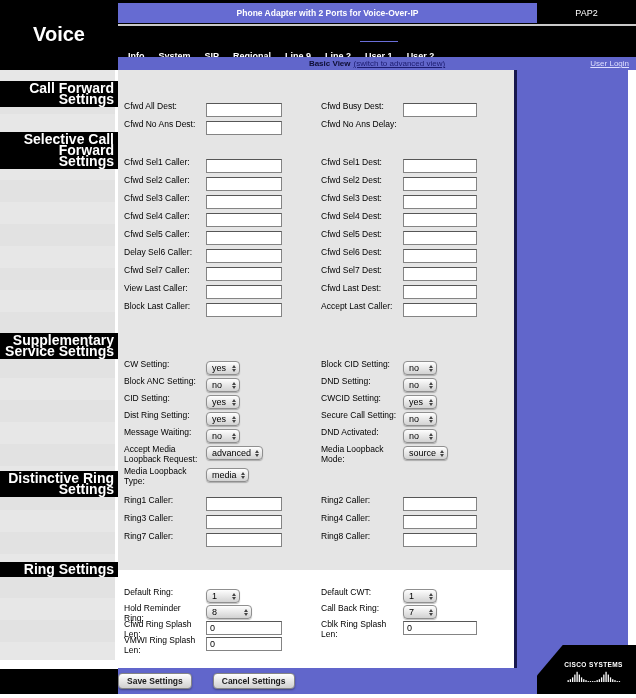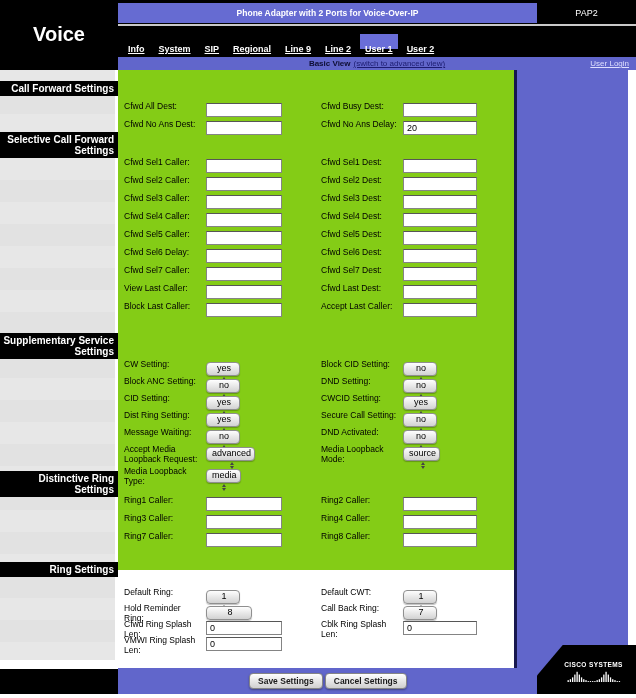--- a/index.html
+++ b/index.html
@@ -8,66 +8,66 @@
   
   .header{position:absolute;left:0;top:0;width:636px;height:70px;background:#000;}
   .brand{position:absolute;left:0;top:23px;width:118px;text-align:center;
          color:#fff;font-size:20px;font-weight:bold;}
   .title-bar{position:absolute;left:118px;top:3px;width:419px;height:20px;background:#666bd2;
          color:#fff;font-size:8.5px;font-weight:bold;display:flex;align-items:center;justify-content:center;}
   .model{position:absolute;right:0;top:3px;width:99px;height:20px;line-height:20px;text-align:center;
          color:#fff;font-size:9px;font-weight:normal;}
   .hline{position:absolute;left:118px;right:0;top:24px;height:2px;background:#c9c9c9;}
   .tabs{position:absolute;left:118px;top:26px;right:0;height:31px;display:flex;align-items:stretch;padding-left:3px;}
-  .tab{color:#fff;font-size:9px;font-weight:bold;line-height:31px;padding:0 5px;margin:8px 2px;cursor:default;text-decoration:underline;}
+  .tab{color:#fff;font-size:9px;font-weight:bold;line-height:31px;padding:0 5px;margin:15px 2px;cursor:default;text-decoration:underline;}
   .tab.active{background:#6a6ed8;}
   .viewbar{position:absolute;left:118px;top:57px;right:0;height:13px;background:#6166cb;
          display:flex;align-items:center;justify-content:center;font-size:8px;}
   .vb-label{font-weight:bold;color:#0d0d33;}
   .vb-link{color:#1c1c70;text-decoration:underline;margin-left:3px;cursor:pointer;}
   .vb-login{position:absolute;right:7px;top:0;line-height:13px;color:#dfdfff;text-decoration:underline;cursor:pointer;}
   
   .main{position:absolute;left:0;top:70px;width:636px;height:628px;background:#fff;}
   .sidebar{position:absolute;left:0;top:0;width:115px;height:590px;
          background:repeating-linear-gradient(#e7e7e7 0 22px,#e2e2e2 22px 44px);}
   .sb-label{position:absolute;left:0;width:118px;box-sizing:border-box;background:#000;color:#fff;
-         font-size:10px;font-weight:bold;line-height:11px;text-align:right;padding:2px 4px 2px 2px;}
+         font-size:14px;font-weight:bold;line-height:11px;text-align:right;padding:2px 4px 2px 2px;}
   .sb-0{top:11px}.sb-1{top:62px}.sb-2{top:263px}.sb-3{top:401px}.sb-4{top:492px}
   .sidebar-bottom{position:absolute;left:0;top:599px;width:118px;height:25px;background:#000;}
-  .content{position:absolute;left:118px;top:0;width:396px;height:500px;background:#84cc16;}
+  .content{position:absolute;left:118px;top:0;width:396px;height:500px;background:#e5e5e5;}
   .fsec{position:absolute;left:0;width:396px;}
   .fsec-0{top:29px}.fsec-1{top:85px}.fsec-2{top:287px}.fsec-3{top:423px}.fsec-4{top:515px}
   .frow{display:flex;align-items:flex-start;height:18px;}
   .fsec-2 .frow{height:17px}
   .fsec-2 .frow.tall{height:22px}
   .fsec-4 .frow{height:16px}
   .fsec-4 .frow.tall{height:26px}
   .lab{font-size:8.5px;line-height:10px;padding-top:2px;box-sizing:border-box;color:#000;}
   .l1{width:88px;padding-left:6px;padding-right:4px;}
   .l2{width:82px;padding-right:4px;}
   .f1{width:115px;}
   .f2{flex:1;}
   .fld input{width:76px;height:14px;box-sizing:border-box;background:#fff;
          border:1px solid #848484;border-top-color:#565656;
          font-family:"Liberation Sans",sans-serif;font-size:9px;padding:1px 3px;}
   .f2 input{width:74px;}
   .popup{display:inline-flex;align-items:center;justify-content:space-between;gap:4px;
          min-width:34px;height:14px;box-sizing:border-box;border:1px solid #8f8f8f;border-radius:4px;
          background:linear-gradient(#fefefe,#d2d2d2);padding:0 3px 0 5px;font-size:9px;
-         box-shadow:0 1px 1px rgba(0,0,0,.25);cursor:default;flex-direction:column;}
+         box-shadow:0 1px 1px rgba(0,0,0,.25);cursor:default;}
   .popup.wide{min-width:46px;}
   .arr{display:inline-flex;flex-direction:column;gap:1px;align-items:center;}
   .arr i{display:block;width:0;height:0;border-left:2.5px solid transparent;border-right:2.5px solid transparent;}
   .arr i.up{border-bottom:3px solid #444;}
   .arr i.dn{border-top:3px solid #444;}
   .redge{position:absolute;left:514px;top:0;width:3px;height:598px;background:#17174e;}
   .rcol{position:absolute;left:517px;top:0;width:111px;height:598px;background:#6166cb;}
   .bottom-bar{position:absolute;left:118px;top:598px;width:518px;height:26px;background:#6166cb;
          display:flex;align-items:center;z-index:1;}
-  .btn-group{margin-left:131px;display:flex;gap:2px;}
+  .btn-group{display:flex;gap:21px;}
   .btn{font-family:"Liberation Sans",sans-serif;font-size:8.5px;font-weight:bold;color:#1a1a1a;
          background:linear-gradient(#ffffff,#cfcfcf);border:1px solid #858585;border-radius:4px;
          padding:2px 8px;box-shadow:0 1px 2px rgba(0,0,0,.35);cursor:pointer;}
   .cisco{position:absolute;left:537px;top:575px;width:99px;height:49px;background:#000;z-index:3;
          clip-path:polygon(0 100%,0 62%,26% 0,100% 0,100% 100%);
          display:flex;flex-direction:column;align-items:center;justify-content:center;
          padding:6px 0 2px 14px;box-sizing:border-box;}
   .cisco-name{color:#fff;font-size:6.5px;font-weight:bold;letter-spacing:.4px;text-transform:uppercase;}
   .cisco svg{margin-top:1px;}
 </style>
@@ -114,21 +114,20 @@
           <div class="frow">
             <div class="cell lab l1">Cfwd All Dest:</div>
             <div class="cell fld f1"><input type="text" value="" style=""></div>
             <div class="cell lab l2">Cfwd Busy Dest:</div>
             <div class="cell fld f2"><input type="text" value="" style=""></div>
           </div>
           <div class="frow">
             <div class="cell lab l1">Cfwd No Ans Dest:</div>
             <div class="cell fld f1"><input type="text" value="" style=""></div>
             <div class="cell lab l2">Cfwd No Ans Delay:</div>
-            <div class="cell fld f2"><input type="text" value="20" style=""></div>
           </div>
         </div>
         <div class="fsec fsec-1">
           <div class="frow">
             <div class="cell lab l1">Cfwd Sel1 Caller:</div>
             <div class="cell fld f1"><input type="text" value="" style=""></div>
             <div class="cell lab l2">Cfwd Sel1 Dest:</div>
             <div class="cell fld f2"><input type="text" value="" style=""></div>
           </div>
           <div class="frow">
@@ -149,21 +148,21 @@
             <div class="cell lab l2">Cfwd Sel4 Dest:</div>
             <div class="cell fld f2"><input type="text" value="" style=""></div>
           </div>
           <div class="frow">
             <div class="cell lab l1">Cfwd Sel5 Caller:</div>
             <div class="cell fld f1"><input type="text" value="" style=""></div>
             <div class="cell lab l2">Cfwd Sel5 Dest:</div>
             <div class="cell fld f2"><input type="text" value="" style=""></div>
           </div>
           <div class="frow">
-            <div class="cell lab l1">Cfwd Sel6 Delay:</div>
+            <div class="cell lab l1">Delay Sel6 Caller:</div>
             <div class="cell fld f1"><input type="text" value="" style=""></div>
             <div class="cell lab l2">Cfwd Sel6 Dest:</div>
             <div class="cell fld f2"><input type="text" value="" style=""></div>
           </div>
           <div class="frow">
             <div class="cell lab l1">Cfwd Sel7 Caller:</div>
             <div class="cell fld f1"><input type="text" value="" style=""></div>
             <div class="cell lab l2">Cfwd Sel7 Dest:</div>
             <div class="cell fld f2"><input type="text" value="" style=""></div>
           </div>

